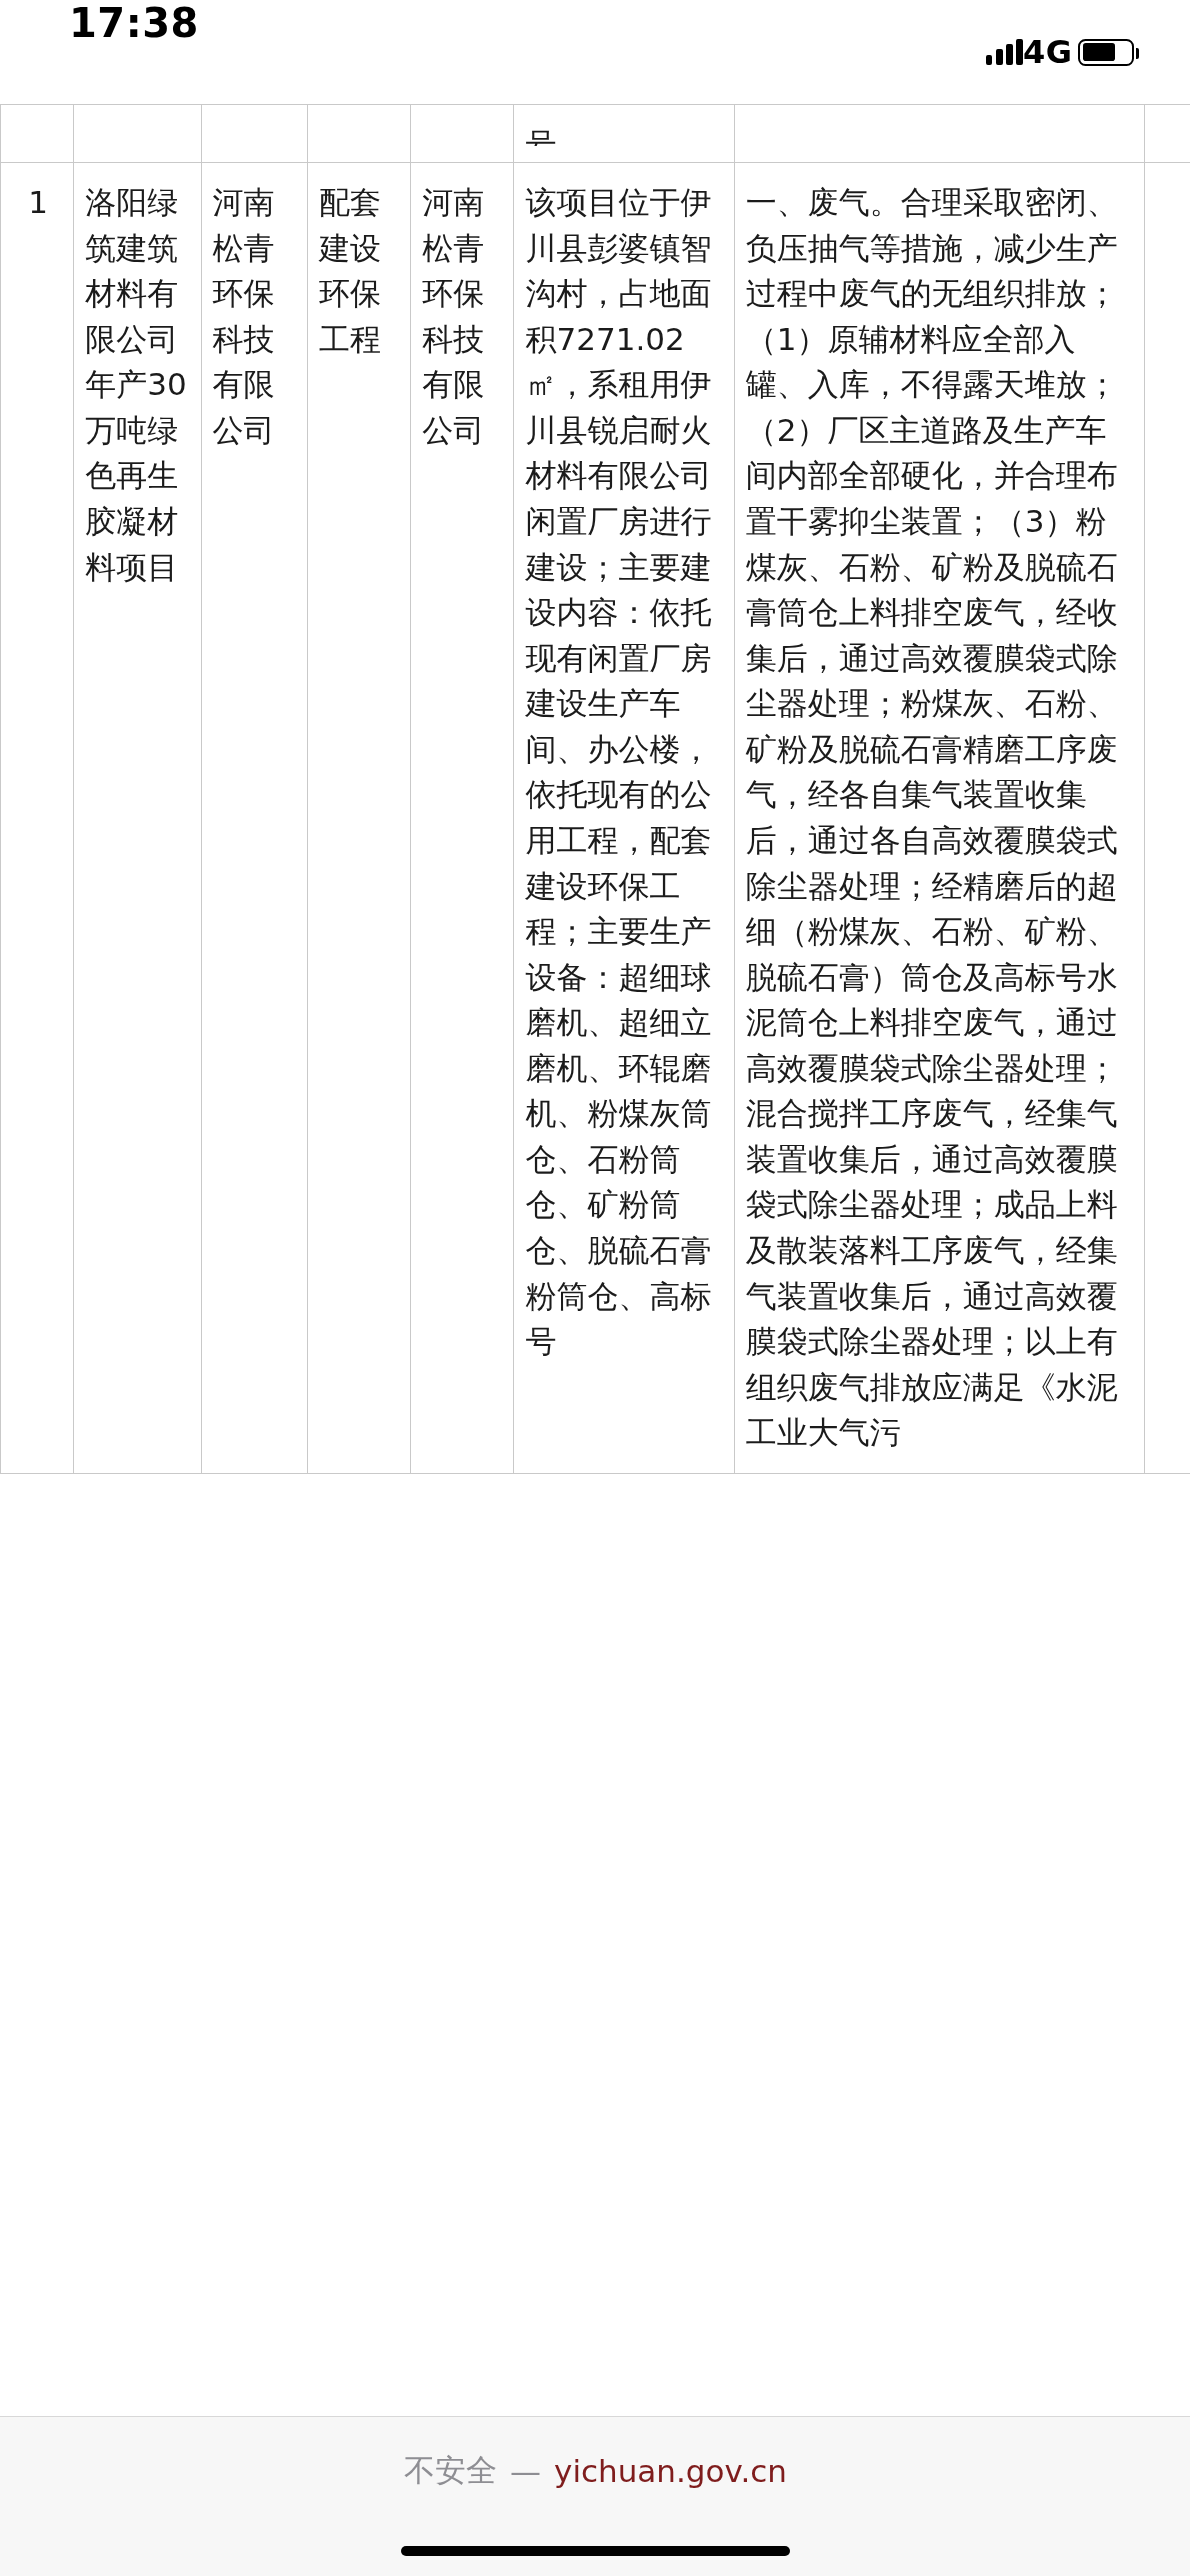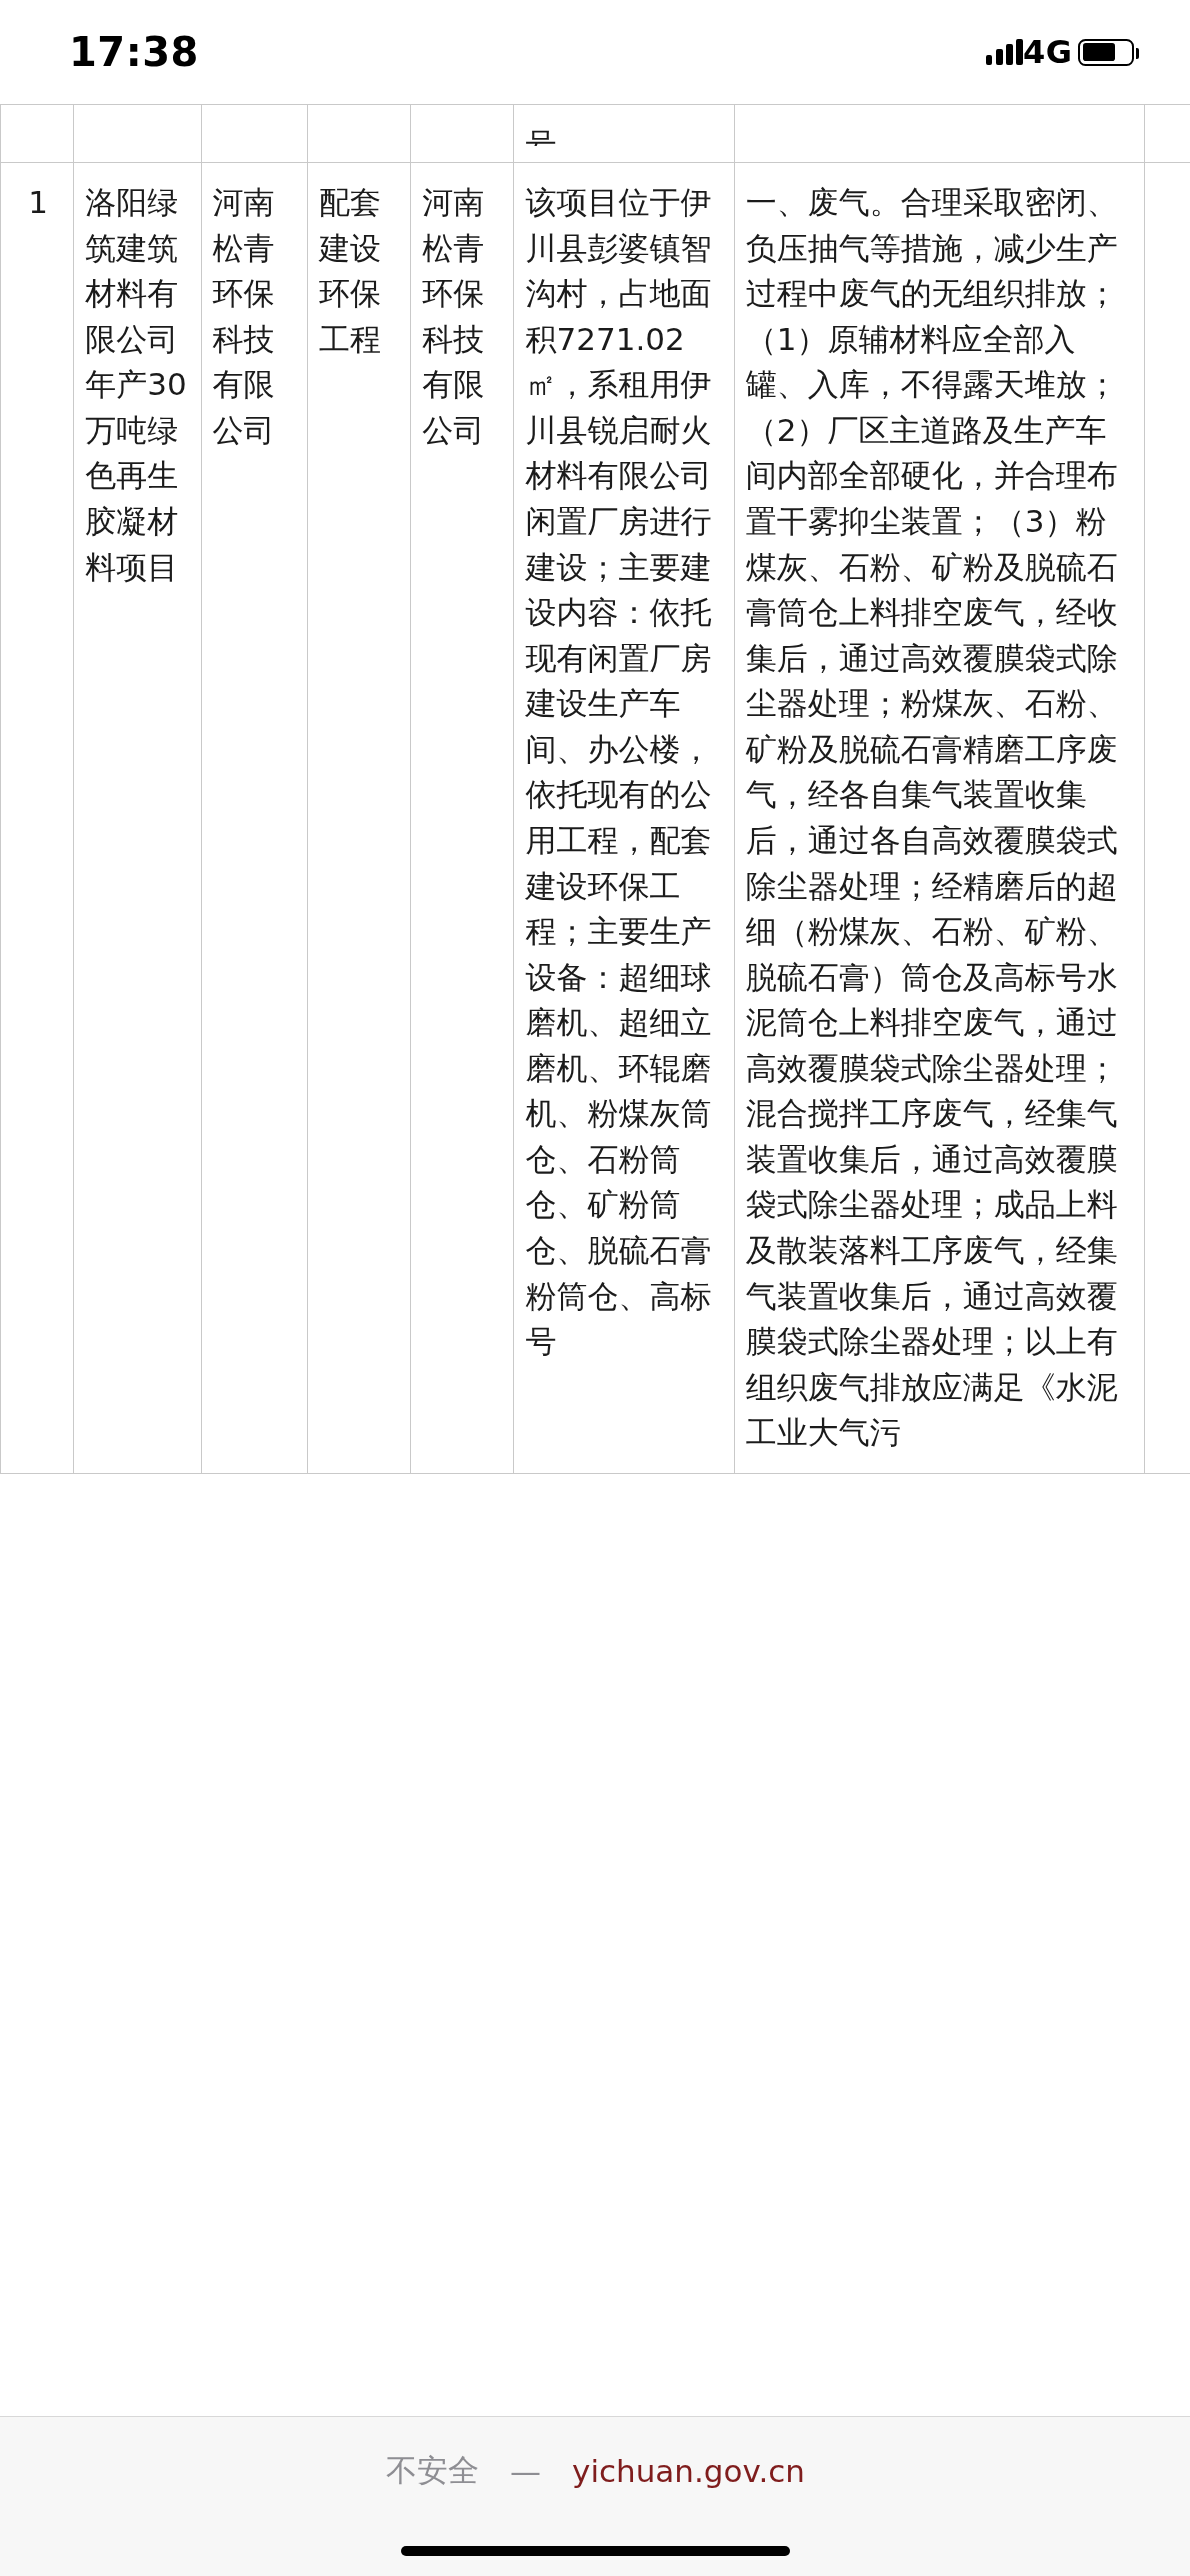--- a/index.html
+++ b/index.html
@@ -13,21 +13,20 @@
     font-family: "DejaVu Sans", "Liberation Sans", sans-serif;
     color: #1b1b1b;
     overflow: hidden;
     position: relative;
   }
 
   
   .status-bar {
     height: 104px;
     display: flex;
-    align-items: center;
     justify-content: space-between;
     padding: 0 57px 0 69px;
     box-sizing: border-box;
   }
   .status-time {
     font-size: 40px;
     font-weight: 600;
     letter-spacing: 0.5px;
     color: #000;
   }
@@ -149,21 +148,21 @@
     border-top: 1.9px solid #d8d8d8;
     display: flex;
     flex-direction: column;
     align-items: center;
     justify-content: flex-start;
   }
   .url-row {
     margin-top: 33px;
     display: flex;
     align-items: center;
-    gap: 31px;
+    gap: 13px;
     font-size: 31px;
     color: #8e8e93;
   }
   .url-row .sep { color: #8e8e93; }
   .url-domain { color: #7f1d1d; }
   .home-indicator {
     position: absolute;
     bottom: 20.4px;
     width: 389px;
     height: 9.3px;

